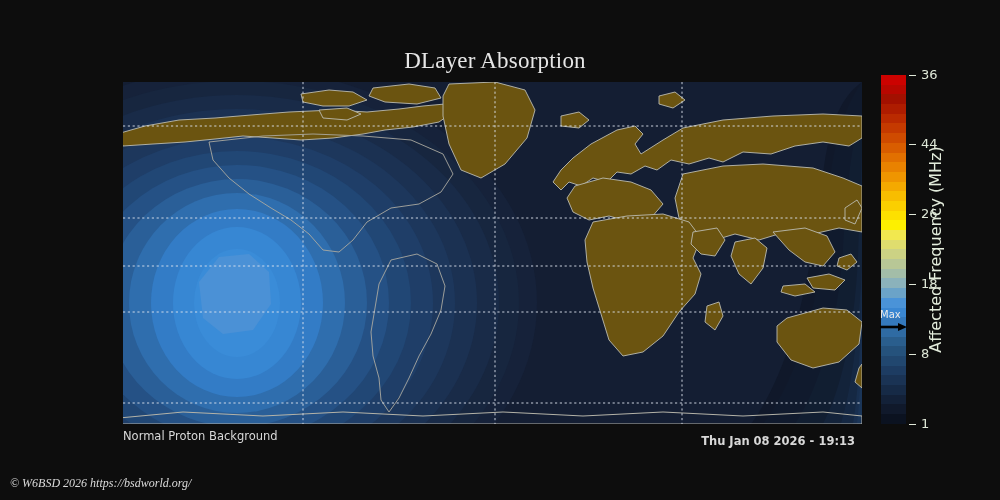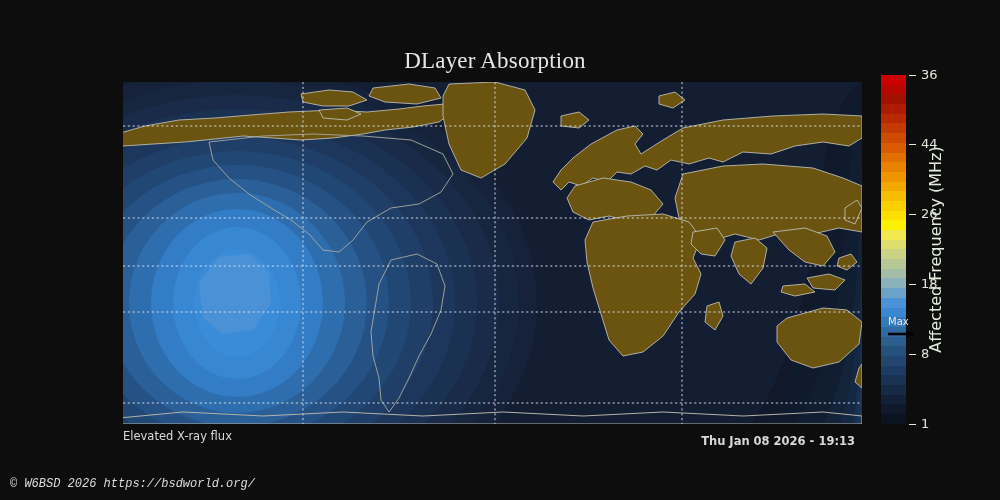--- a/index.html
+++ b/index.html
@@ -145,21 +145,21 @@
     color: #d8d8d8;
     font-weight: bold;
   }
   #footer-credit {
     position: absolute;
     left: 10px;
     bottom: 9px;
     font-size: 12px;
     font-style: italic;
     color: #dcdcdc;
-    font-family: Liberation Mono, monospace;
+    font-family: Liberation Serif, serif;
   }
 </style>
 </head>
 <body>
 
 <div id="chart-title">DLayer Absorption</div>
 
 <div id="map-plot">
   <svg id="map-svg" width="739" height="342" viewBox="0 0 739 342">
     <defs>
@@ -345,30 +345,30 @@
         <span class="tick-line"></span>
         <span class="tick-label">8</span>
       </div>
       <div class="cb-tick" style="top: 349px;">
         <span class="tick-line"></span>
         <span class="tick-label">1</span>
       </div>
     </div>
 </div>
 
-<div id="max-marker" style="top: 317px; margin-left: 8px;">
+<div id="max-marker" style="top: 310px;">
   <div class="max-label">Max</div>
   <svg class="max-arrow" viewBox="0 0 27 8">
     <line x1="0" y1="4" x2="20" y2="4" stroke="#000000" stroke-width="2.6"></line>
     <polygon points="18,0 27,4 18,8" fill="#000000"></polygon>
   </svg>
 </div>
 
 <div id="colorbar-axis-label">
   <span>Affected Frequency (MHz)</span>
 </div>
 
 <div id="note-left">
-  <div>Elevated X-ray flux</div>
+  <div>Normal Proton Background</div>
 </div>
 <div id="note-right">Thu Jan 08 2026 - 19:13</div>
 
 <div id="footer-credit">© W6BSD 2026 https://bsdworld.org/</div>
 
 </body></html>

